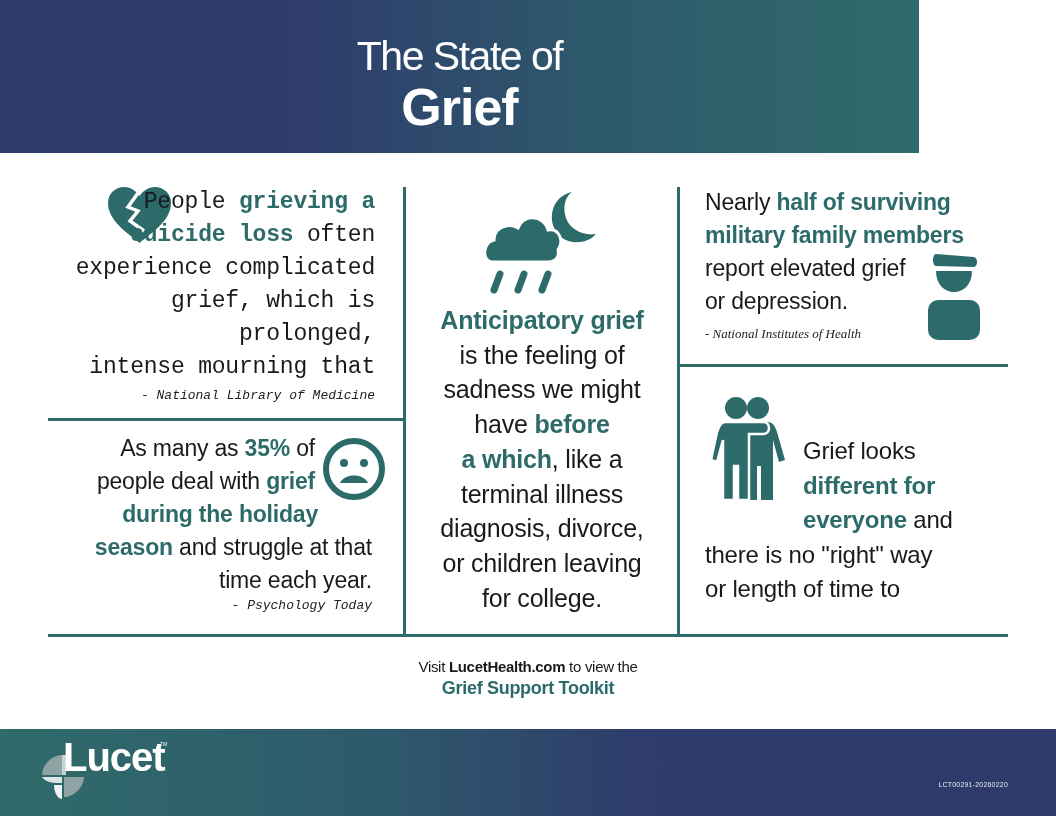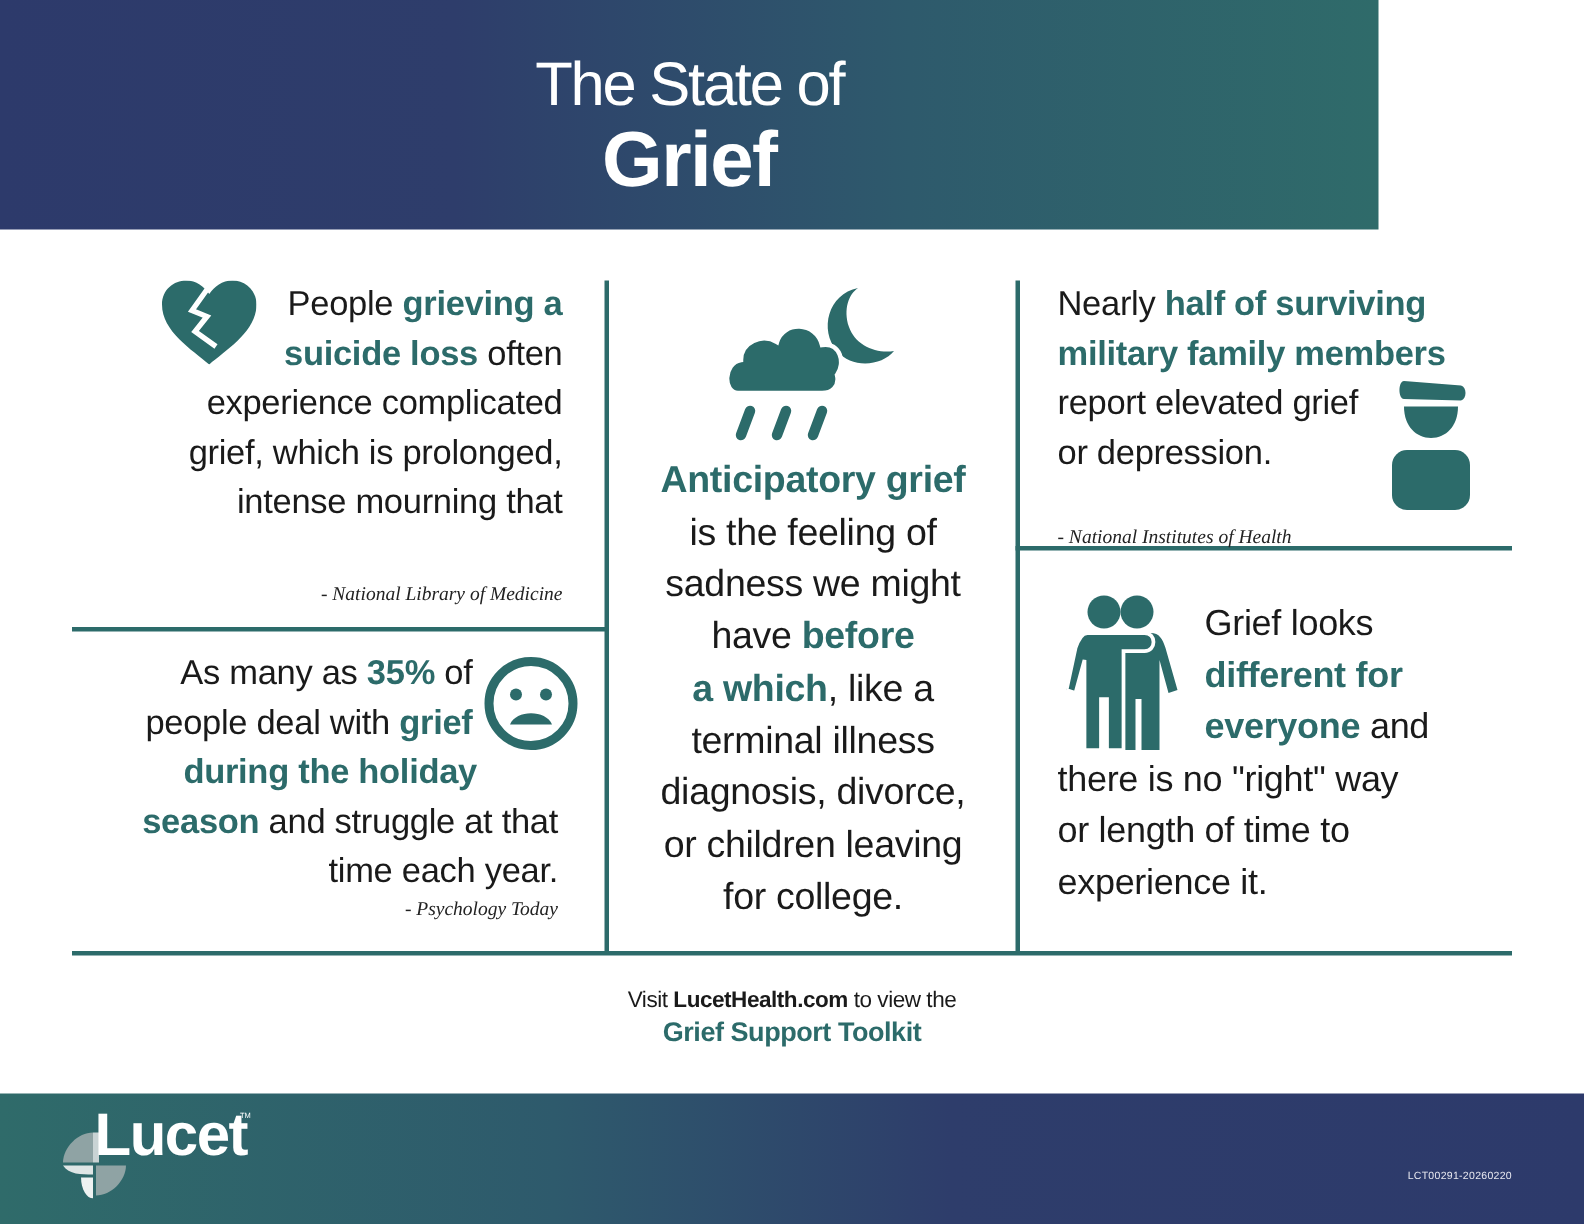--- a/index.html
+++ b/index.html
@@ -14,21 +14,21 @@
   .header .t1 { position: absolute; top: 33px; left: 0; right: 0; font-size: 41px; letter-spacing: -1.5px; font-weight: 400; line-height: 46px; }
   .header .t2 { position: absolute; top: 80px; left: 0; right: 0; font-size: 52px; font-weight: 700; letter-spacing: -1px; line-height: 54px; }
 
   .teal { color: #2c6b6a; font-weight: 700; }
   .src { font-family: "Liberation Serif", serif; font-style: italic; font-size: 13px; color: #222; }
 
   .vline { position: absolute; width: 3px; background: #2c6b6a; }
   .hline { position: absolute; height: 3px; background: #2c6b6a; }
 
   .txt { position: absolute; font-size: 23px; line-height: 33px; letter-spacing: -0.2px; }
-  .right { text-align: right; }
+  .right { text-align: right; font-family: Liberation Mono, monospace; }
   .center { text-align: center; }
 
   .icon { position: absolute; }
 
   .cta { position: absolute; left: 0; width: 1056px; text-align: center; }
   .cta .l1 { position: absolute; top: 658px; left: 0; right: 0; font-size: 15px; letter-spacing: -0.3px; }
   .cta .l1 b { font-weight: 700; }
   .cta .l2 { position: absolute; top: 678px; left: 0; right: 0; font-size: 18px; color: #2c6b6a; font-weight: 700; letter-spacing: -0.3px; }
 
   .footer {
@@ -105,44 +105,43 @@
   <div>or children leaving</div>
   <div>for college.</div>
 </div>
 
 <div class="txt" style="left:705px; top:186px; width:300px;">
   <div><span>Nearly </span><span class="teal">half of surviving</span></div>
   <div class="teal">military family members</div>
   <div>report elevated grief</div>
   <div>or depression.</div>
 </div>
-<div class="src" style="position:absolute; left:705px; top:326px; width:240px;margin-top:24px;">- National Institutes of Health</div>
+<div class="src" style="position:absolute; left:705px; top:326px; width:240px;">- National Institutes of Health</div>
 <div class="icon" style="left:926px; top:254px; width:56px; height:86px;">
   <svg width="56" height="86" viewBox="0 0 56 86">
     <path d="M10 0 L 48 3 C 52 4, 52 12, 48 13 L 10 12 C 6 12, 6 0, 10 0 Z" fill="#2c6b6a"></path>
     <path d="M10 17 L 46 17 C 46 30, 38 38, 28 38 C 18 38, 10 30, 10 17 Z" fill="#2c6b6a"></path>
     <rect x="2" y="46" width="52" height="40" rx="10" fill="#2c6b6a"></rect>
   </svg>
 </div>
 
 <div class="icon" style="left:711px; top:396px; width:76px; height:104px;">
   <svg width="76" height="104" viewBox="0 0 76 104">
     <circle cx="25" cy="12" r="11" fill="#2c6b6a"></circle>
     <circle cx="47" cy="12" r="11" fill="#2c6b6a"></circle>
     <path d="M44 26 L 56 26 C 62 26, 64 30, 66 36 L 74 64 L 68 66 L 62 44 L 62 104 L 50 104 L 50 70 L 46 70 L 46 104 L 34 104 L 34 42 Z" fill="#2c6b6a"></path>
     <path d="M14 26 L 52 26 C 60 26, 60 38, 52 38 L 38 38 L 38 104 L 27 104 L 27 70 L 23 70 L 23 104 L 12 104 L 12 44 L 6 66 L 0 64 L 6 36 C 8 30, 10 26, 14 26 Z" fill="#2c6b6a" stroke="#fff" stroke-width="2.5"></path>
   </svg>
 </div>
 <div class="txt" style="left:705px; top:399px; width:300px; line-height:34.5px; font-size:24px;">
-  <div style="padding-left:98px;">Grief looks</div>
+  <div style="padding-left:98px;margin-top:35px;">Grief looks</div>
   <div class="teal" style="padding-left:98px;">different for</div>
   <div style="padding-left:98px;"><span class="teal">everyone</span><span> and</span></div>
   <div>there is no "right" way</div>
   <div>or length of time to</div>
-  <div>experience it.</div>
 </div>
 
 <div class="cta">
   <div class="l1">
     <span>Visit </span><b>LucetHealth.com</b><span> to view the</span>
   </div>
   <div class="l2">Grief Support Toolkit</div>
 </div>
 
 <div class="footer">

